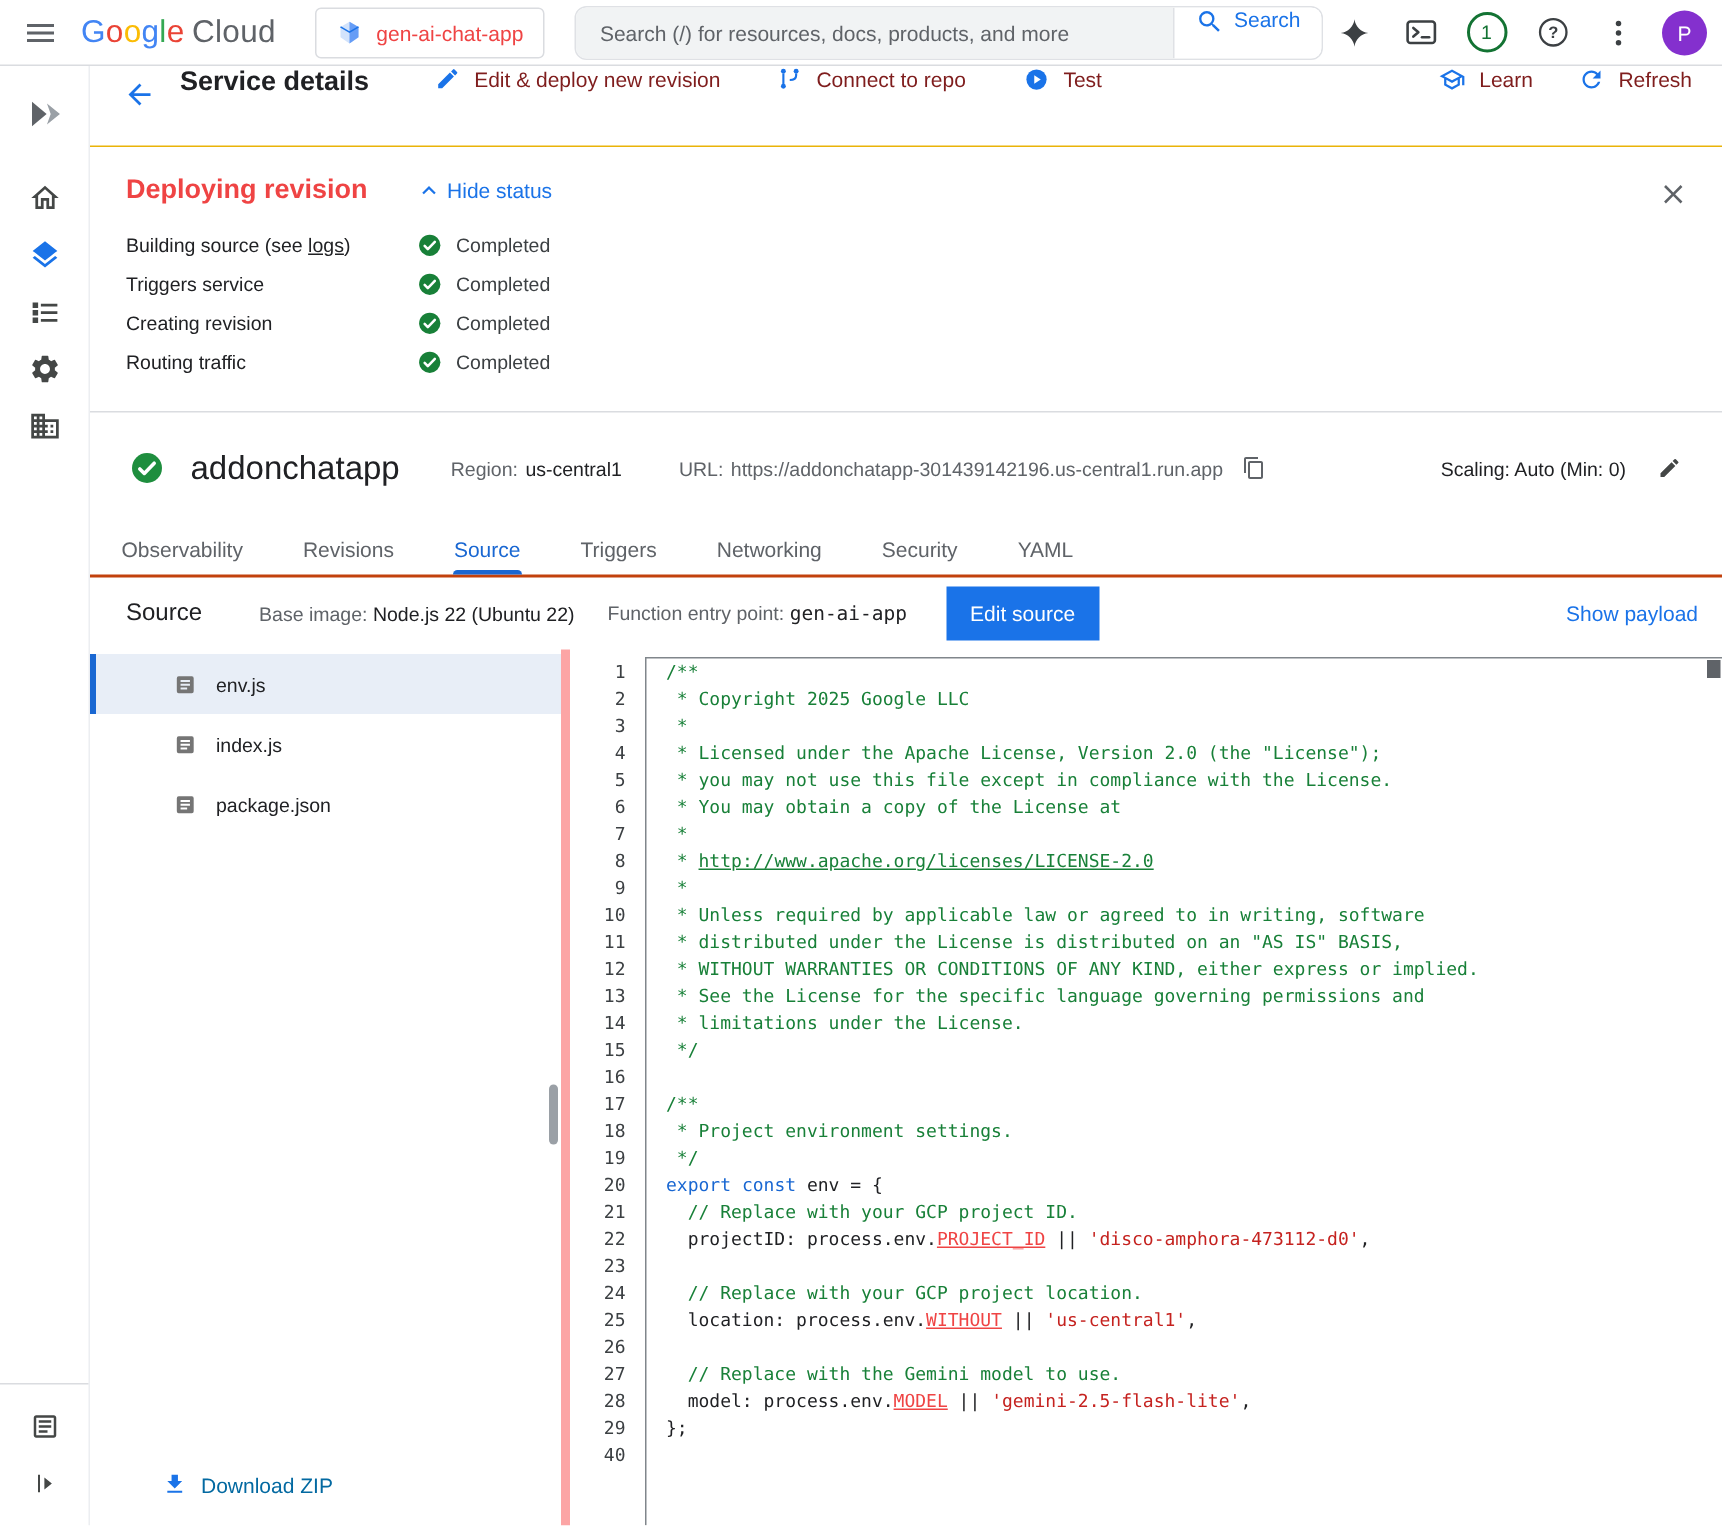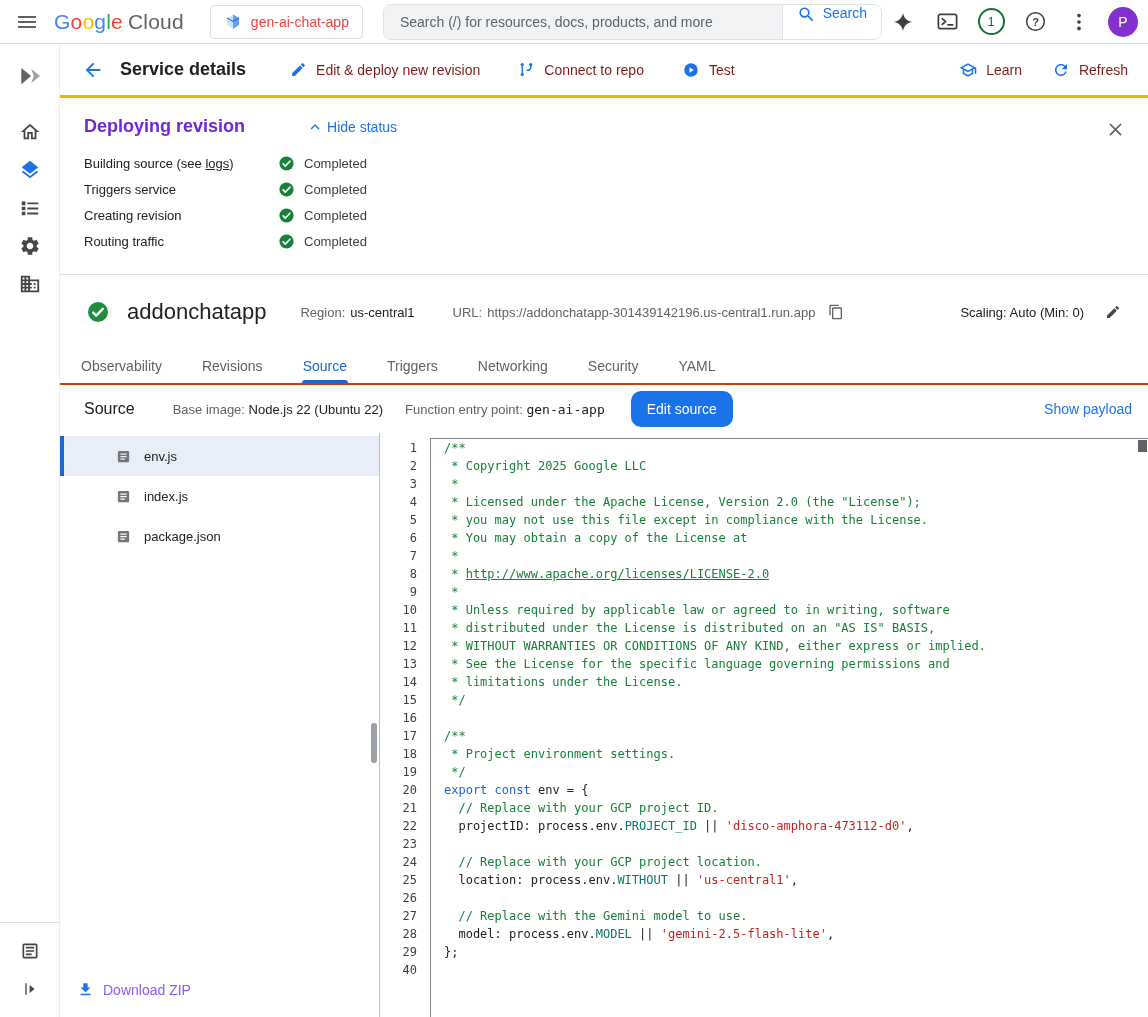--- a/index.html
+++ b/index.html
@@ -24,30 +24,30 @@
 
   
   .below{display:flex;height:973px}
   .rail{width:60px;flex:none;border-right:1px solid #eceef1;display:flex;flex-direction:column;align-items:center;padding-top:10px}
   .rail-item{width:42px;height:36px;display:flex;align-items:center;justify-content:center;margin-bottom:2px;cursor:pointer;border-radius:18px}
   .rail-logo{height:44px;display:flex;align-items:center;justify-content:center;margin-bottom:16px}
   .rail-bottom{margin-top:auto;width:100%;display:flex;flex-direction:column;align-items:center;border-top:1px solid #dadce0;padding:10px 0 8px}
   .content{flex:1;display:flex;flex-direction:column;min-width:0}
 
   
-  .toolbar{height:54px;flex:none;display:flex;align-items:center;border-bottom:3px solid #eab308;padding:0 20px 0 14px}
+  .toolbar{height:54px;flex:none;display:flex;align-items:flex-start;border-bottom:1px solid #eab308;padding:0 20px 0 14px}
   .page-title{font-size:18px;color:#202124;margin:0 44px 0 8px;white-space:nowrap}
   .tb-action{display:flex;align-items:center;gap:9px;color:#7f1d1d;font-size:14px;font-weight:500;margin-right:38px;cursor:pointer;background:none;border:none;white-space:nowrap}
   .tb-right{margin-left:auto;display:flex;align-items:center;gap:30px}
   .tb-right .tb-action{margin-right:0}
 
   
   .deploy-panel{flex:none;border-bottom:1px solid #dadce0;padding:18px 24px 20px;position:relative}
   .deploy-head{display:flex;align-items:center;margin-bottom:13px}
-  .deploy-title{font-size:18px;color:#6d28d9;margin-right:61px}
+  .deploy-title{font-size:18px;color:#ef4444;margin-right:32px}
   .hide-status{display:flex;align-items:center;gap:3px;color:#1a73e8;font-size:14px;font-weight:500;cursor:pointer;background:none;border:none}
   .close-btn{position:absolute;top:12px;right:14px}
   .step-row{display:flex;align-items:center;height:26px}
   .step-label{width:194px;font-size:13px;color:#202124}
   .step-label a{color:#202124;text-decoration:underline;cursor:pointer}
   .step-status{display:flex;align-items:center;gap:9px;font-size:13px;color:#3c4043}
 
   
   .service-row{height:74px;flex:none;display:flex;align-items:center;padding:0 20px 0 26px}
   .service-name{font-size:22px;color:#202124;margin:0 34px 0 17px;white-space:nowrap}
@@ -64,46 +64,46 @@
   .tab{display:flex;align-items:center;padding:0 20px;font-size:14px;font-weight:500;color:#5f6368;cursor:pointer;position:relative;white-space:nowrap}
   .tab.active{color:#1967d2}
   .tab.active::after{content:"";position:absolute;left:19px;right:19px;bottom:0;height:3px;background:#1967d2;border-radius:3px 3px 0 0}
 
   
   .source-bar{height:48px;flex:none;display:flex;align-items:center;padding:0 16px 0 24px}
   .source-title{font-size:16px;color:#202124;margin-right:38px}
   .meta{font-size:13px;color:#202124;margin-right:22px;white-space:nowrap}
   .meta .k{color:#5f6368}
   .mono{font-family:"DejaVu Sans Mono","Liberation Mono",monospace;font-size:13px}
-  .edit-source-btn{height:36px;background:#1a73e8;color:#fff;border:none;border-radius:10px;font-size:14px;font-weight:500;padding:0 16px;cursor:pointer;margin-left:4px}
+  .edit-source-btn{height:36px;background:#1a73e8;color:#fff;border:none;border-radius:0;font-size:14px;font-weight:500;padding:0 16px;cursor:pointer;margin-left:4px}
   .show-payload{margin-left:auto;color:#1a73e8;font-size:14px;font-weight:500;cursor:pointer;background:none;border:none}
 
   
   .source-body{flex:1;display:flex;min-height:0}
-  .file-panel{width:320px;flex:none;position:relative;padding-top:3px;border-right:1px solid #fca5a5}
+  .file-panel{width:320px;flex:none;position:relative;padding-top:3px;border-right:6px solid #fca5a5}
   .file-row{height:40px;display:flex;align-items:center;gap:13px;padding-left:56px;font-size:13px;color:#202124;cursor:pointer;position:relative}
   .file-row.selected{background:#e8eef7}
   .file-row.selected::before{content:"";position:absolute;left:0;top:0;bottom:0;width:4px;background:#1967d2}
-  .download-zip{position:absolute;left:17px;bottom:19px;display:flex;align-items:center;gap:9px;color:#8b5cf6;font-size:14px;font-weight:500;cursor:pointer;background:none;border:none}
+  .download-zip{position:absolute;left:48px;bottom:19px;display:flex;align-items:center;gap:9px;color:#0369a1;font-size:14px;font-weight:500;cursor:pointer;background:none;border:none}
   .panel-thumb{position:absolute;right:2px;top:290px;width:6px;height:40px;border-radius:3px;background:#9aa0a6;cursor:pointer}
 
   
   .code-panel{flex:1;min-width:0;position:relative;padding-top:5px;overflow:hidden;background:#fff}
   .code-panel::before{content:"";position:absolute;top:5px;left:50px;right:0;height:0;border-top:1px solid #80868b}
   .code-panel::after{content:"";position:absolute;top:5px;left:50px;bottom:0;width:0;border-left:1px solid #80868b}
   .code-lines{position:relative;padding-top:1px}
   .code-line{display:flex;height:18px;line-height:18px;font-family:"DejaVu Sans Mono","Liberation Mono",monospace;font-size:12px}
   .ln{width:50px;padding-right:13px;text-align:right;color:#3c4043;flex:none;user-select:none}
   .lt{padding-left:14px;white-space:pre;color:#202124}
   .tok-plain{color:#202124}
   .tok-comment{color:#188038}
   .tok-underline{text-decoration:underline}
   .tok-keyword{color:#1967d2}
   .tok-string{color:#c5221f}
-  .tok-const{color:#0f766e;}
+  .tok-const{color:#ef4444;text-decoration:underline}
   .editor-thumb{position:absolute;right:1px;top:7px;width:9px;height:12px;background:#5f6368;cursor:pointer;z-index:2}
 </style>
 </head>
 <body>
 
 <header class="topbar">
   <button class="iconbtn">
     <svg width="24" height="24" viewBox="0 0 24 24">
         <path fill="#5f6368" d="M3 6h18v2H3zM3 11h18v2H3zM3 16h18v2H3z"></path>
       </svg>

